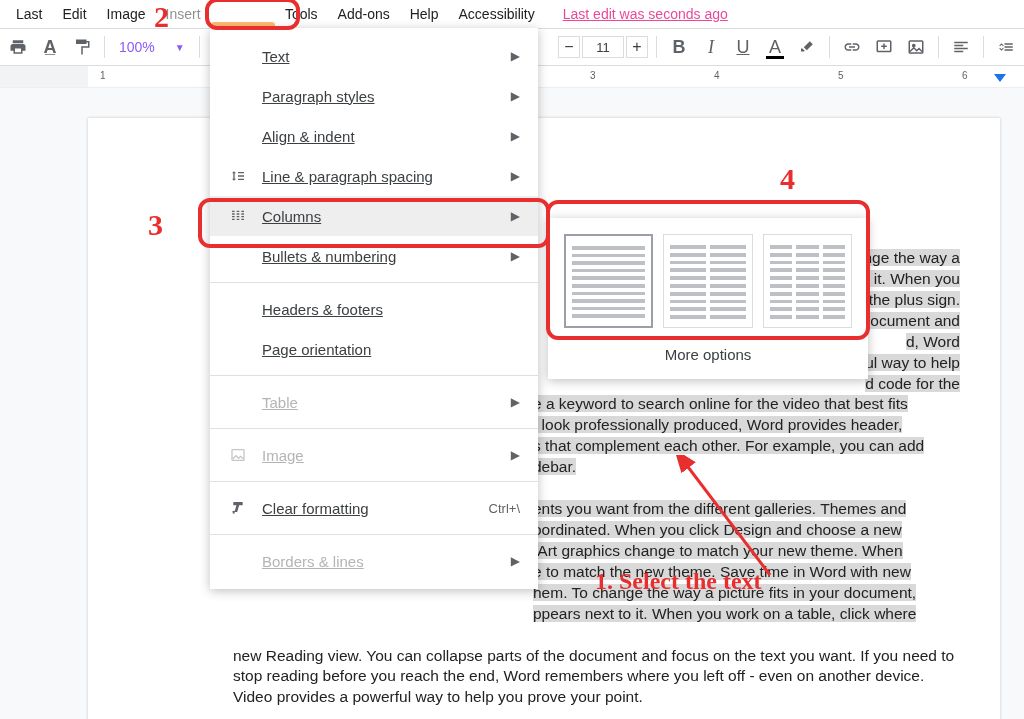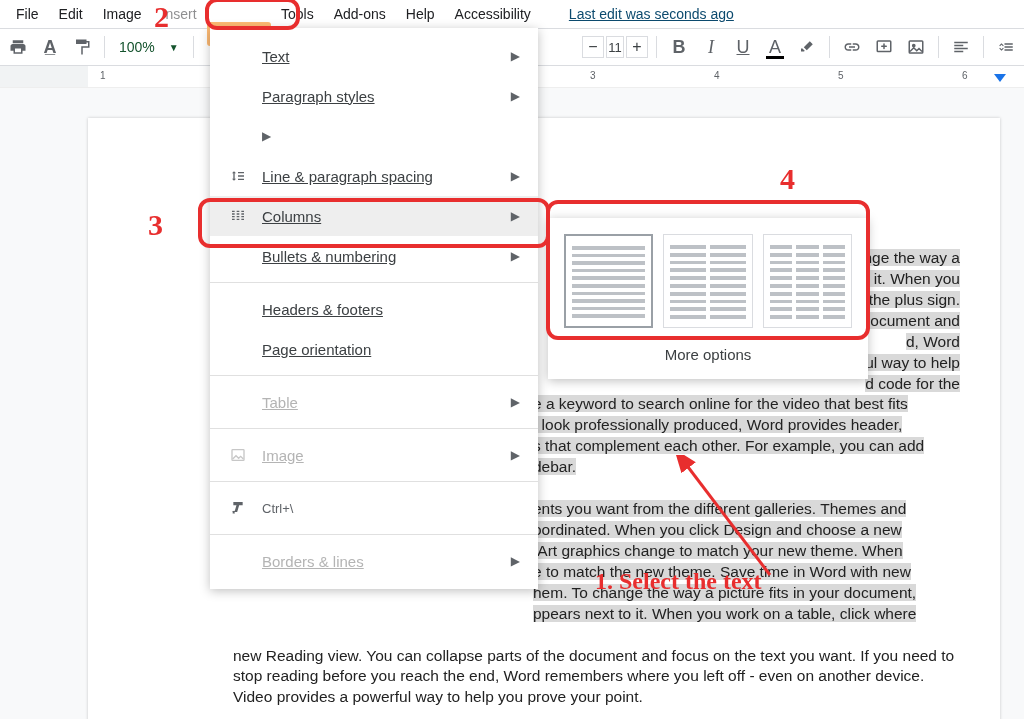--- a/index.html
+++ b/index.html
@@ -24,45 +24,45 @@
   .menubar .mitem {
     padding: 4px 10px;
     cursor: pointer;
     border-radius: 3px;
   }
   .menubar .mitem.active {
     background: #fdba74;
     margin-top: 40px;
   }
   .menubar .last-edit {
-    margin-left: 28px;
-    color: #0c4a6e;
+    margin-left: 18px;
+    color: #ec4899;
     text-decoration: underline;
     font-size: 14px;
   }
   .toolbar {
     display: flex;
     align-items: center;
     height: 38px;
     border-top: 1px solid #dadce0;
     border-bottom: 1px solid #dadce0;
     padding: 0 4px;
     gap: 4px;
   }
   .tbtn {
     width: 28px; height: 28px;
     display: flex; align-items: center; justify-content: center;
     color: #5f6368;
     font-size: 18px;
     border-radius: 3px;
   }
   .tsep { width: 1px; height: 22px; background: #dadce0; margin: 0 4px; }
-  .zoom { display: flex; align-items: center; gap:14px; color:#14532d; font-size:14px; padding:0 6px;}
+  .zoom { display: flex; align-items: center; gap:20px; color:#8b5cf6; font-size:14px; padding:0 6px;}
   .fontsize { display:flex; align-items:center; gap:2px; }
-  .fontsize .fsbox { width:18px; height:22px; border:1px solid #dadce0; display:flex; align-items:center;justify-content:center; font-size:13px;}
+  .fontsize .fsbox { width:42px; height:22px; border:1px solid #dadce0; display:flex; align-items:center;justify-content:center; font-size:13px;}
   .fontsize .pm { width:22px; height:22px; border:1px solid #dadce0; display:flex;align-items:center;justify-content:center;font-size:16px;}
   .ruler {
     height: 22px;
     background: #fff;
     position: relative;
     border-bottom: 1px solid #eee;
   }
   .ruler .shade-left { position:absolute; left:0; top:0; width:88px; height:100%; background:#f1f3f4;}
   .ruler .num { position:absolute; top:4px; font-size:10px; color:#5f6368;}
   .ruler .tab-stop {
@@ -169,21 +169,21 @@
     font-size: 24px;
     font-weight: bold;
     color: #e82e2e;
   }
   .arrow-svg { position:absolute; z-index:91; pointer-events:none;}
 </style>
 </head>
 <body>
 
 <div class="menubar">
-  <div class="mitem">File</div>
+  <div class="mitem">Last</div>
   <div class="mitem">Edit</div>
   <div class="mitem">Image</div>
   <div class="mitem" style="opacity:0.5">Insert</div>
   <div class="mitem active">Format</div>
   <div class="mitem">Tools</div>
   <div class="mitem">Add-ons</div>
   <div class="mitem">Help</div>
   <div class="mitem">Accessibility</div>
   <div class="last-edit">Last edit was seconds ago</div>
 </div>
@@ -304,20 +304,21 @@
       <span class="dlabel">Text</span>
       <span class="arrow">▶</span>
   </div>
   <div class="drow">
     <span class="dicon"></span>
       <span class="dlabel">Paragraph styles</span>
       <span class="arrow">▶</span>
   </div>
   <div class="drow">
     <span class="dicon"></span>
+      <span class="dlabel">Align &amp; indent</span>
       <span class="arrow">▶</span>
   </div>
   <div class="drow">
     <span class="dicon">
       <svg width="16" height="16" viewBox="0 0 24 24" fill="#5f6368">
           <path d="M6 5l-3 3h2v8H3l3 3 3-3H7V8h2L6 5zM12 6h9v2h-9zm0 5h9v2h-9zm0 5h9v2h-9z"></path>
         </svg>
     </span>
       <span class="dlabel">Line &amp; paragraph spacing</span>
       <span class="arrow">▶</span>
@@ -362,20 +363,21 @@
       <span class="dlabel">Image</span>
       <span class="arrow">▶</span>
   </div>
   <div class="dsep"></div>
   <div class="drow">
     <span class="dicon">
       <svg width="16" height="16" viewBox="0 0 24 24" fill="#5f6368">
           <path d="M6 4h12v3h-5l-3 10h-2l3-10H6zM4 20l3-3m0 3l-3-3" stroke="#5f6368" stroke-width="2"></path>
         </svg>
     </span>
+      <span class="dlabel">Clear formatting</span>
       <span class="shortcut">Ctrl+\</span>
   </div>
   <div class="dsep"></div>
   <div class="drow disabled">
     <span class="dicon"></span>
       <span class="dlabel">Borders &amp; lines</span>
       <span class="arrow">▶</span>
   </div>
 </div>
 

